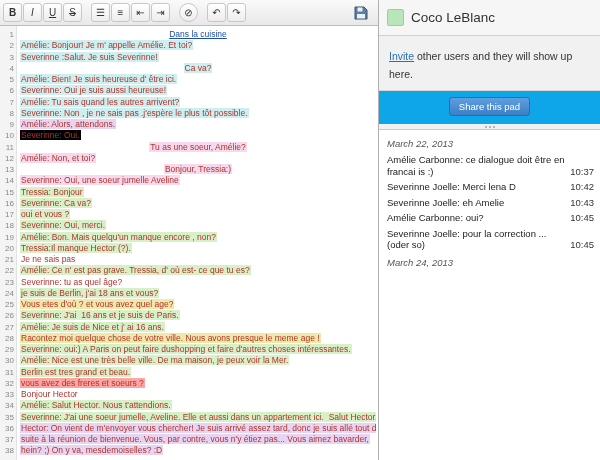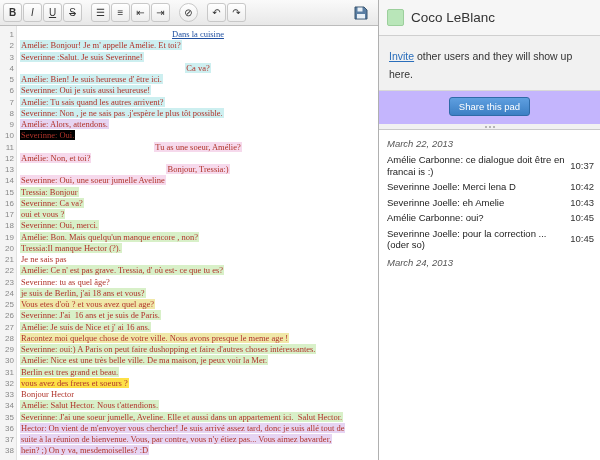--- a/index.html
+++ b/index.html
@@ -90,21 +90,21 @@
     flex: 1 1 auto;
     padding: 3px 2px 0 3px;
     overflow: hidden;
   }
   .line {
     font-size: 8.5px;
     line-height: 11.25px;
     height: 11.25px;
     white-space: pre;
     color: #000;
-    font-family: Liberation Serif, serif;
+    font-family: Liberation Sans, sans-serif;
     overflow: hidden;
   }
   .line.center { text-align: center; }
   .hl { padding: 0 1px; }
 
   
   .side-pane {
     width: 221px;
     height: 460px;
     display: flex;
@@ -145,21 +145,21 @@
   }
   .invite-link {
     color: #2a6ebb;
     text-decoration: underline;
     cursor: pointer;
   }
   .share-row {
     display: flex;
     justify-content: center;
     padding: 6px 0 8px 0;
-    background: #c4b5fd;
+    background: #0ea5e9;
     flex: none;
     align-items: flex-end;
   }
   .share-btn {
     background: linear-gradient(#5f9fe0, #3c7fc4);
     border: 1px solid #2f6ba8;
     border-radius: 3px;
     color: #fff;
     font-size: 9.5px;
     padding: 3px 9px;
@@ -178,21 +178,21 @@
   }
   .chat-date {
     font-size: 9.5px;
     font-style: italic;
     color: #555;
     padding: 4px 0 3px 8px;
     background: #fff;
   }
   .chat-row {
     display: flex;
-    align-items: center;
+    align-items: flex-end;
     padding: 2px 6px 2px 8px;
     font-size: 9.5px;
     line-height: 11.5px;
     color: #222;
   }
   .chat-msg { flex: 1 1 auto; padding-right: 4px; }
   .chat-time { flex: none; color: #333; font-size: 9.5px; }
   .chat-author { color: #222; }
 
   
@@ -309,21 +309,21 @@
           <div class="line"><span class="hl" style="background-color: rgb(216, 240, 200); color: rgb(176, 51, 42);">Amélie: Ce n' est pas grave. Tressia, d' où est- ce que tu es?</span></div>
           <div class="line"><span class="hl" style="background-color: transparent; color: rgb(176, 51, 42);">Severinne: tu as quel âge?</span></div>
           <div class="line"><span class="hl" style="background-color: rgb(216, 240, 200); color: rgb(176, 51, 42);">je suis de Berlin, j'ai 18 ans et vous?</span></div>
           <div class="line"><span class="hl" style="background-color: rgb(240, 232, 168); color: rgb(176, 51, 42);">Vous etes d'où ? et vous avez quel age?</span></div>
           <div class="line"><span class="hl" style="background-color: rgb(216, 240, 200); color: rgb(176, 51, 42);">Severinne: J'ai  16 ans et je suis de Paris.</span></div>
           <div class="line"><span class="hl" style="background-color: rgb(216, 240, 200); color: rgb(176, 51, 42);">Amélie: Je suis de Nice et j' ai 16 ans.</span></div>
           <div class="line"><span class="hl" style="background-color: rgb(240, 232, 168); color: rgb(176, 51, 42); margin-top: 25px;">Racontez moi quelque chose de votre ville. Nous avons presque le meme age !</span></div>
           <div class="line"><span class="hl" style="background-color: rgb(216, 240, 200); color: rgb(176, 51, 42);">Severinne: oui:) A Paris on peut faire dushopping et faire d'autres choses intéressantes.</span></div>
           <div class="line"><span class="hl" style="background-color: rgb(216, 240, 200); color: rgb(176, 51, 42); margin-top: 48px;">Amélie: Nice est une très belle ville. De ma maison, je peux voir la Mer.</span></div>
           <div class="line"><span class="hl" style="background-color: rgb(216, 240, 200); color: rgb(176, 51, 42);">Berlin est tres grand et beau.</span></div>
-          <div class="line"><span class="hl" style="background-color: #fde047; color: rgb(176, 51, 42);">vous avez des freres et soeurs ?</span></div>
+          <div class="line"><span class="hl" style="background-color: #fca5a5; color: rgb(176, 51, 42);">vous avez des freres et soeurs ?</span></div>
           <div class="line"><span class="hl" style="background-color: transparent; color: rgb(176, 51, 42);">Bonjour Hector</span></div>
           <div class="line"><span class="hl" style="background-color: rgb(216, 240, 200); color: rgb(176, 51, 42);">Amélie: Salut Hector. Nous t'attendions.</span></div>
           <div class="line"><span class="hl" style="background-color: rgb(216, 240, 200); color: rgb(176, 51, 42);">Severinne: J'ai une soeur jumelle, Aveline. Elle et aussi dans un appartement ici.  Salut Hector.</span></div>
           <div class="line"><span class="hl" style="background-color: rgb(230, 212, 242); color: rgb(176, 51, 42);">Hector: On vient de m'envoyer vous chercher! Je suis arrivé assez tard, donc je suis allé tout de</span></div>
           <div class="line"><span class="hl" style="background-color: rgb(230, 212, 242); color: rgb(176, 51, 42);">suite à la réunion de bienvenue. Vous, par contre, vous n'y étiez pas... Vous aimez bavarder,</span></div>
           <div class="line"><span class="hl" style="background-color: rgb(230, 212, 242); color: rgb(176, 51, 42);">hein? ;) On y va, mesdemoiselles? :D</span></div>
         </div>
     </div>
   </div>
 

